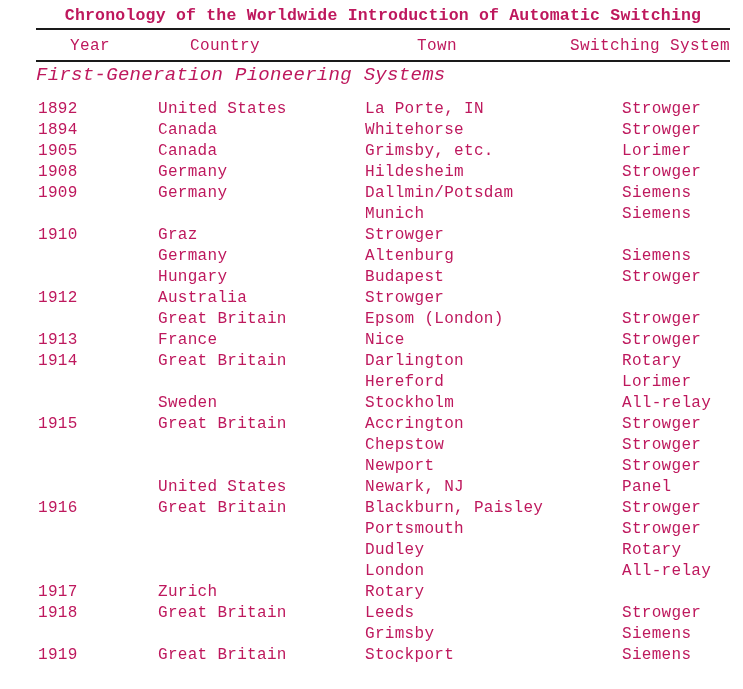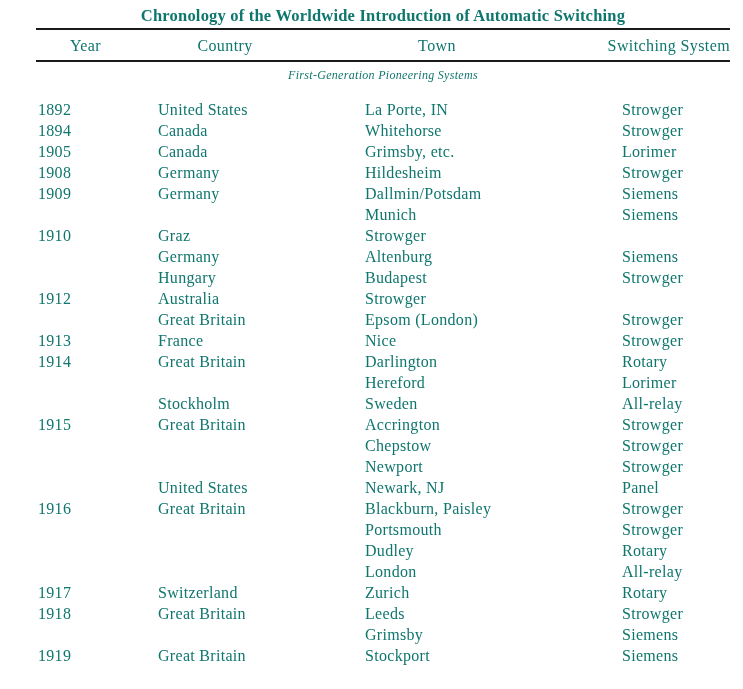--- a/index.html
+++ b/index.html
@@ -5,22 +5,22 @@
   html, body {
     margin: 0;
     padding: 0;
     background: #ffffff;
   }
   .page {
     position: relative;
     width: 743px;
     height: 689px;
     background: #ffffff;
-    font-family: Liberation Serif, serif;
-    color: #0f766e;
+    font-family: Liberation Mono, monospace;
+    color: #be185d;
     overflow: hidden;
   }
   .table-area {
     position: absolute;
     left: 36px;
     top: 0;
     width: 694px;
     height: 689px;
   }
   .doc-title {
@@ -57,23 +57,22 @@
   .hdr { position: absolute; white-space: nowrap; }
   .hdr-year { left: 2px; margin-left: 32px; }
   .hdr-country { left: 189px; transform: translateX(-50%); }
   .hdr-town { left: 401px; transform: translateX(-50%); }
   .hdr-system { right: 0; }
   .section-heading {
     position: absolute;
     left: 0;
     top: 64px;
     width: 100%;
-    text-align: center;
     font-style: italic;
-    font-size: 12px;
+    font-size: 19px;
     letter-spacing: 0.3px;
     line-height: 22px;
     white-space: nowrap;
   }
   .table-body {
     position: absolute;
     left: 2px;
     top: 99px;
     width: 692px;
   }
@@ -189,22 +188,22 @@
           <div class="cell cell-system">Rotary</div>
         </div>
         <div class="row">
           <div class="cell cell-year"></div>
           <div class="cell cell-country"></div>
           <div class="cell cell-town">Hereford</div>
           <div class="cell cell-system">Lorimer</div>
         </div>
         <div class="row">
           <div class="cell cell-year"></div>
+          <div class="cell cell-country">Sweden</div>
           <div class="cell cell-town">Stockholm</div>
-          <div class="cell cell-country">Sweden</div>
           <div class="cell cell-system">All-relay</div>
         </div>
         <div class="row">
           <div class="cell cell-year">1915</div>
           <div class="cell cell-country">Great Britain</div>
           <div class="cell cell-town">Accrington</div>
           <div class="cell cell-system">Strowger</div>
         </div>
         <div class="row">
           <div class="cell cell-year"></div>
@@ -243,21 +242,20 @@
           <div class="cell cell-system">Rotary</div>
         </div>
         <div class="row">
           <div class="cell cell-year"></div>
           <div class="cell cell-country"></div>
           <div class="cell cell-town">London</div>
           <div class="cell cell-system">All-relay</div>
         </div>
         <div class="row">
           <div class="cell cell-year">1917</div>
-          <div class="cell cell-country">Switzerland</div>
           <div class="cell cell-town">Zurich</div>
           <div class="cell cell-system">Rotary</div>
         </div>
         <div class="row">
           <div class="cell cell-year">1918</div>
           <div class="cell cell-country">Great Britain</div>
           <div class="cell cell-town">Leeds</div>
           <div class="cell cell-system">Strowger</div>
         </div>
         <div class="row">

